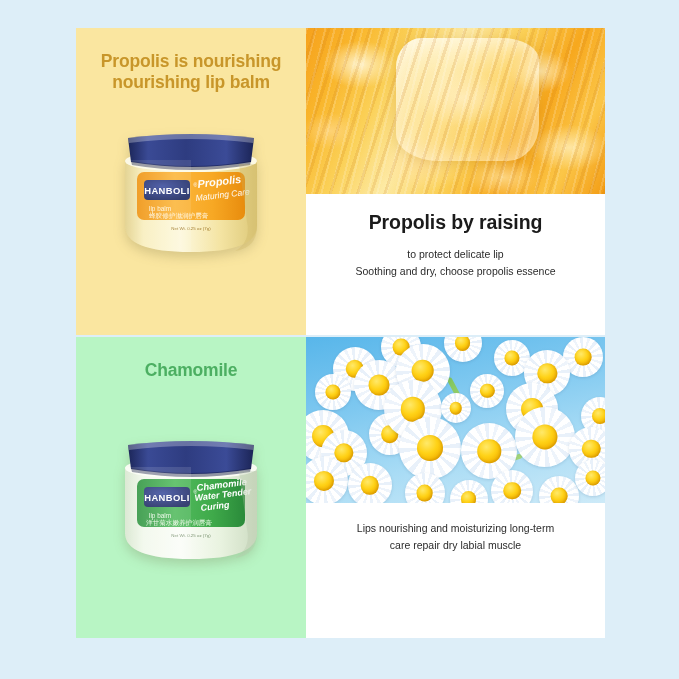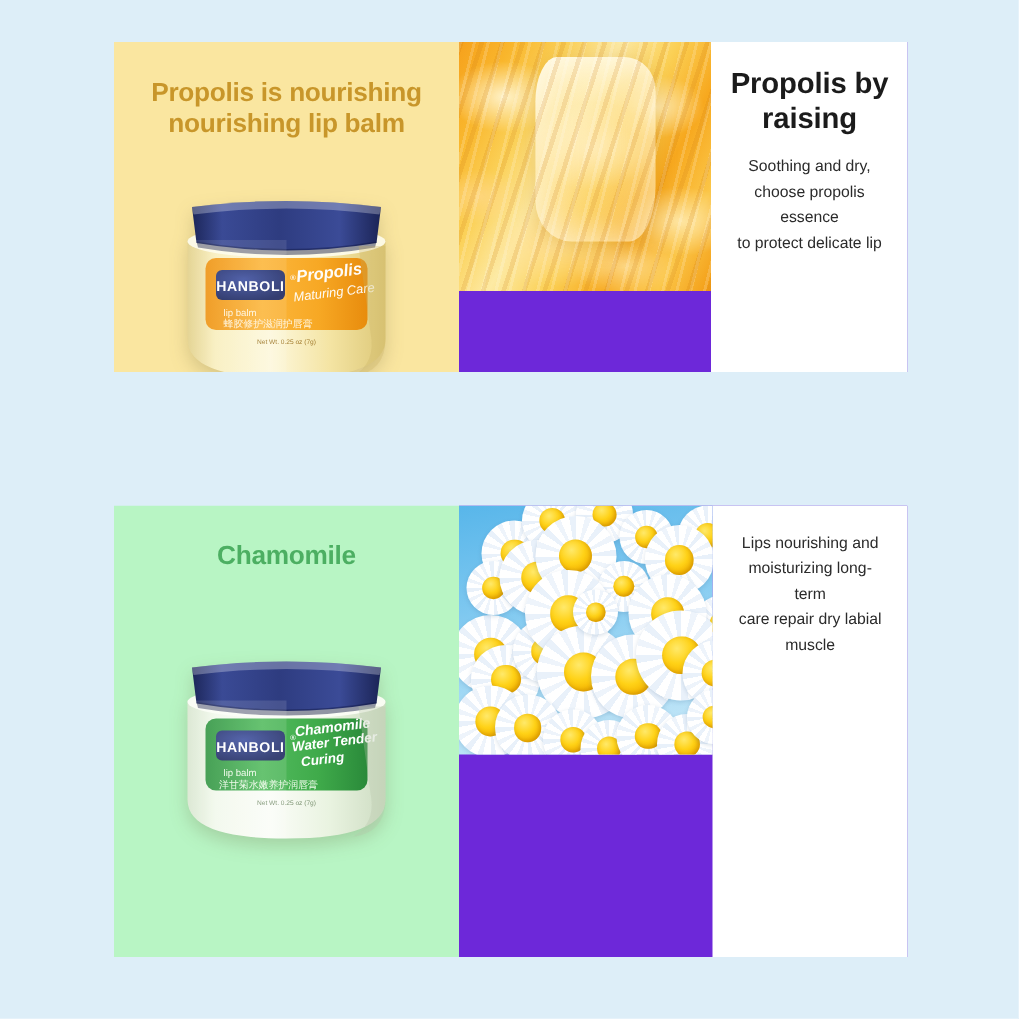--- a/index.html
+++ b/index.html
@@ -7,25 +7,25 @@
     width:679px;height:679px;
     background:#ddeef8;
     font-family:"Liberation Sans", sans-serif;
     overflow:hidden;
     position:relative;
   }
   .stage{position:absolute;inset:0;}
 
   
   .card{position:absolute;display:flex;overflow:hidden;}
-  #card-propolis{left:76px;top:28px;width:529px;height:220px;}
+  #card-propolis{left:76px;top:28px;width:529px;height:307px;}
   #card-chamomile{left:76px;top:337px;width:529px;height:301px;}
 
   .pane-left{position:relative;flex:0 0 230px;overflow:hidden;}
-  .pane-right{position:relative;flex:1 1 auto;display:flex;background:#6d28d9;overflow:hidden;}
+  .pane-right{position:relative;flex:1 1 auto;display:flex;flex-direction:column;background:#fde047;overflow:hidden;}
 
   .pane-propolis{background:#fae6a0;}
   .pane-chamomile{background:#b8f5c4;}
 
   
   .panel-heading{
     position:absolute;left:0;right:0;
     text-align:center;
     font-weight:bold;
     line-height:1.22;
@@ -195,22 +195,22 @@
     </div>
 
     <div class="pane-right">
       <div class="photo honey">
         <div class="comb"></div>
         <div class="streaks"></div>
         <div class="streaks2"></div>
       </div>
       <div class="textblock">
         <div class="tb-title">Propolis by raising</div>
+        <div class="tb-sub">to protect delicate lip</div>
         <div class="tb-sub">Soothing and dry, choose propolis essence</div>
-        <div class="tb-sub">to protect delicate lip</div>
       </div>
     </div>
   </div>
 
   <div class="card" id="card-chamomile">
 
     <div class="pane-left pane-chamomile">
       <div class="panel-heading" id="heading-chamomile">
         <div>Chamomile</div>
       </div>

